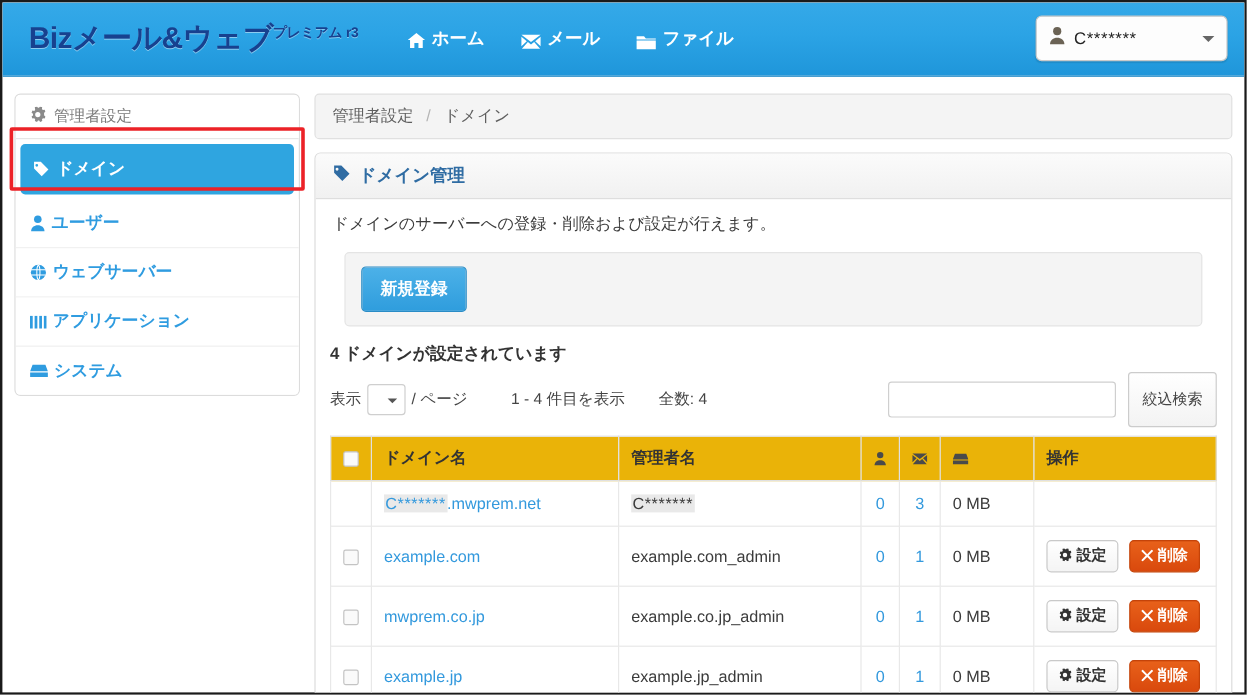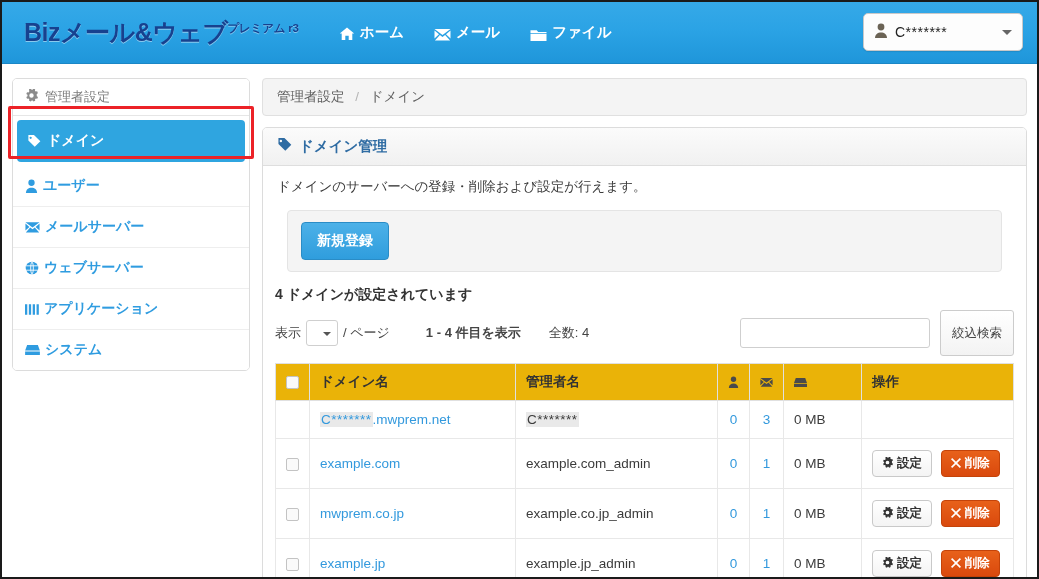--- a/index.html
+++ b/index.html
@@ -193,21 +193,21 @@
     cursor: pointer;
   }
   .mini-select:after {
     content: "";
     position: absolute; right: 6px; top: 11px;
     width: 0; height: 0;
     border-left: 4px solid transparent;
     border-right: 4px solid transparent;
     border-top: 4px solid #555;
   }
-  .tc-showing { margin-left: 36px; font-weight: bold; }
+  .tc-showing { margin-left: 36px; }
   .tc-total { margin-left: 28px; }
   .search-input {
     margin-left: auto;
     width: 190px; height: 30px;
     border: 1px solid #cfcfcf;
     border-radius: 3px;
     padding: 0 8px;
     font-size: 13px;
     font-family: inherit;
     background: #fff;
@@ -372,28 +372,20 @@
         <div class="side-item">
           <span class="ic">
             <svg width="13" height="14" viewBox="0 0 14 15">
                 <circle cx="7" cy="4" r="3.4"></circle>
                 <path d="M1 15c0-3.6 2.7-5.6 6-5.6s6 2 6 5.6z"></path>
               </svg>
           </span>
           <span>ユーザー</span>
         </div>
 
-        <div class="side-item">
-          <span class="ic">
-            <svg width="15" height="13" viewBox="0 0 17 14">
-                <path d="M0.5 1h16l-8 6zM0.5 2.6 5 6.3.5 10.5zM16.5 2.6V10.5L12 6.3zM5.9 7 8.5 9.1 11.1 7l5 5.6H0.9z"></path>
-              </svg>
-          </span>
-          <span>メールサーバー</span>
-        </div>
 
         <div class="side-item">
           <span class="ic">
             <svg width="14" height="14" viewBox="0 0 16 16">
                 <circle cx="8" cy="8" r="7.2"></circle>
                 <path d="M8 .8c2 2 2 12.4 0 14.4M8 .8C6 2.8 6 13.2 8 15.2M1 5.5h14M1 10.5h14" stroke="#fff" stroke-width="1" fill="none"></path>
               </svg>
           </span>
           <span>ウェブサーバー</span>
         </div>

